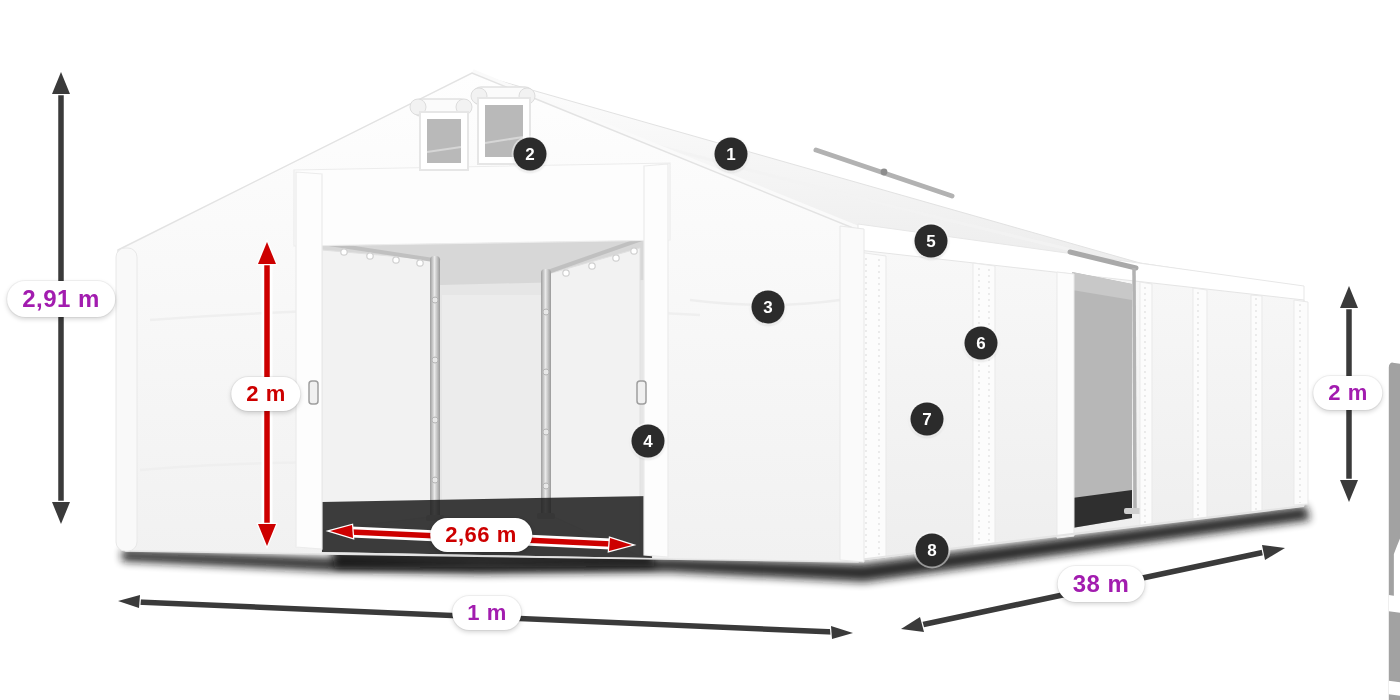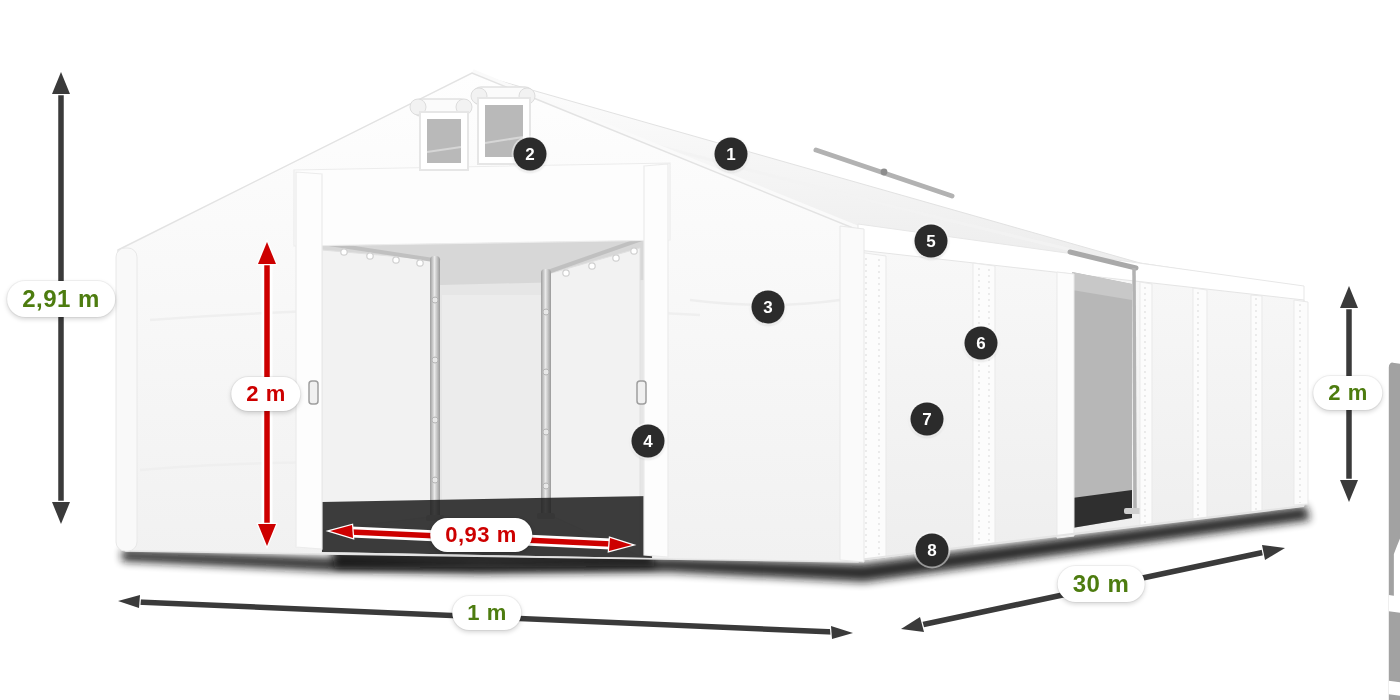--- a/index.html
+++ b/index.html
@@ -4,21 +4,21 @@
 <style>
   html,body{margin:0;padding:0;background:#fff;}
   .stage{
     position:relative;width:1400px;height:700px;background:#fff;overflow:hidden;
     font-family:"Liberation Sans", sans-serif;
   }
   .stage svg{position:absolute;left:0;top:0;}
   .pill{
     position:absolute;transform:translate(-50%,-50%);
     background:#fff;border-radius:24px;padding:4px 15px;
-    font-weight:bold;font-size:22px;color:#4d7c0f;white-space:nowrap;
+    font-weight:bold;font-size:22px;color:#a21caf;white-space:nowrap;
     box-shadow:0 0 0 1px rgba(0,0,0,.045), 0 2px 5px rgba(0,0,0,.18);
     z-index:5;letter-spacing:.5px;
   }
   .pill.big{font-size:24px;}
   .pill.red{color:#cd0000;}
   .badge{
     position:absolute;transform:translate(-50%,-50%);
     width:33px;height:33px;border-radius:50%;
     background:#2b2b2b;color:#fff;font-weight:bold;font-size:17px;
     display:flex;align-items:center;justify-content:center;
@@ -267,23 +267,23 @@
         <line x1="1349" y1="304" x2="1349" y2="484" stroke="#ffffff" stroke-width="11"></line>
         <line x1="1349" y1="304" x2="1349" y2="484" stroke="#3a3a3a" stroke-width="5.5"></line>
         <polygon points="1349,286 1340,308 1358,308" fill="#3a3a3a" stroke="#ffffff" stroke-width="2.5" paint-order="stroke"></polygon>
         <polygon points="1349,502 1340,480 1358,480" fill="#3a3a3a" stroke="#ffffff" stroke-width="2.5" paint-order="stroke"></polygon>
       </g>
     </g>
   </svg>
 
   <div class="pill big" style="left:61px;top:299px">2,91 m</div>
   <div class="pill red" style="left:266px;top:394px">2 m</div>
-  <div class="pill red" style="left:481px;top:535px">0,93 m</div>
+  <div class="pill red" style="left:481px;top:535px">2,66 m</div>
   <div class="pill" style="left:487px;top:613px">1 m</div>
-  <div class="pill big" style="left:1101px;top:584px">30 m</div>
+  <div class="pill big" style="left:1101px;top:584px">38 m</div>
   <div class="pill" style="left:1348px;top:393px">2 m</div>
 
   <div class="badge" style="left:731px;top:154px">1</div>
   <div class="badge" style="left:530px;top:154px">2</div>
   <div class="badge" style="left:768px;top:307px">3</div>
   <div class="badge" style="left:648px;top:441px">4</div>
   <div class="badge" style="left:931px;top:241px">5</div>
   <div class="badge" style="left:981px;top:343px">6</div>
   <div class="badge" style="left:927px;top:419px">7</div>
   <div class="badge" style="left:932px;top:550px">8</div>

